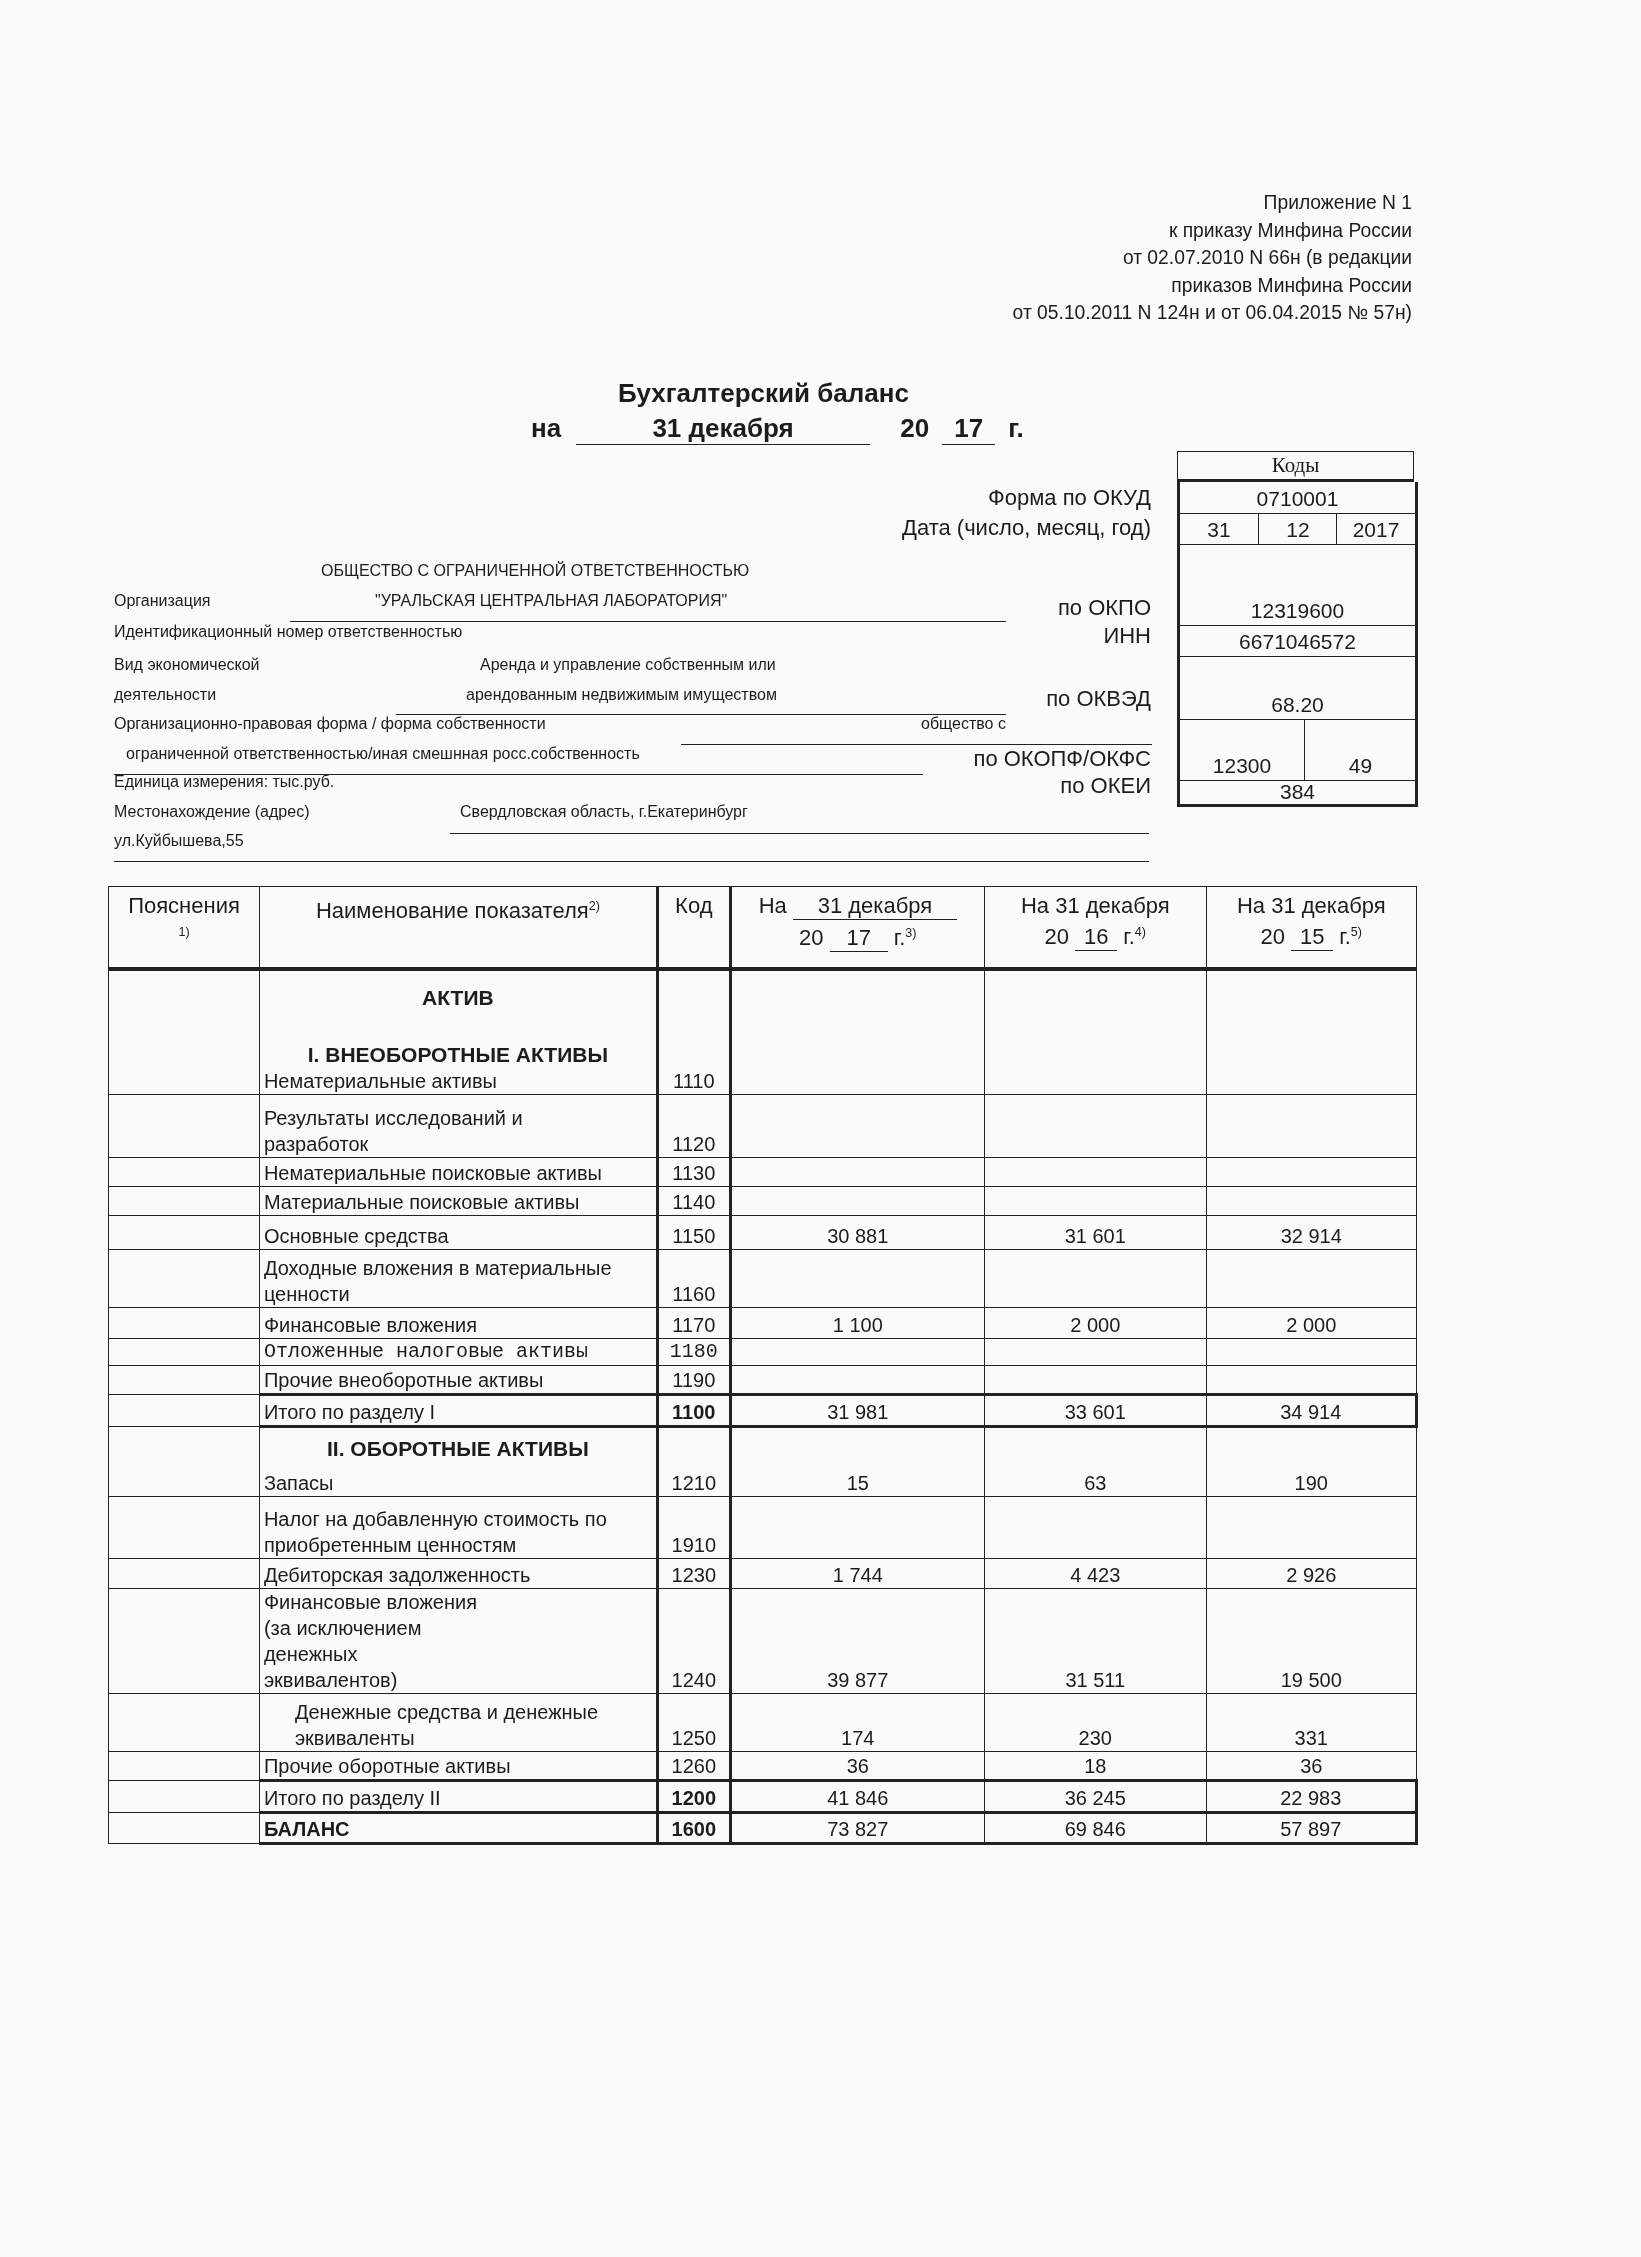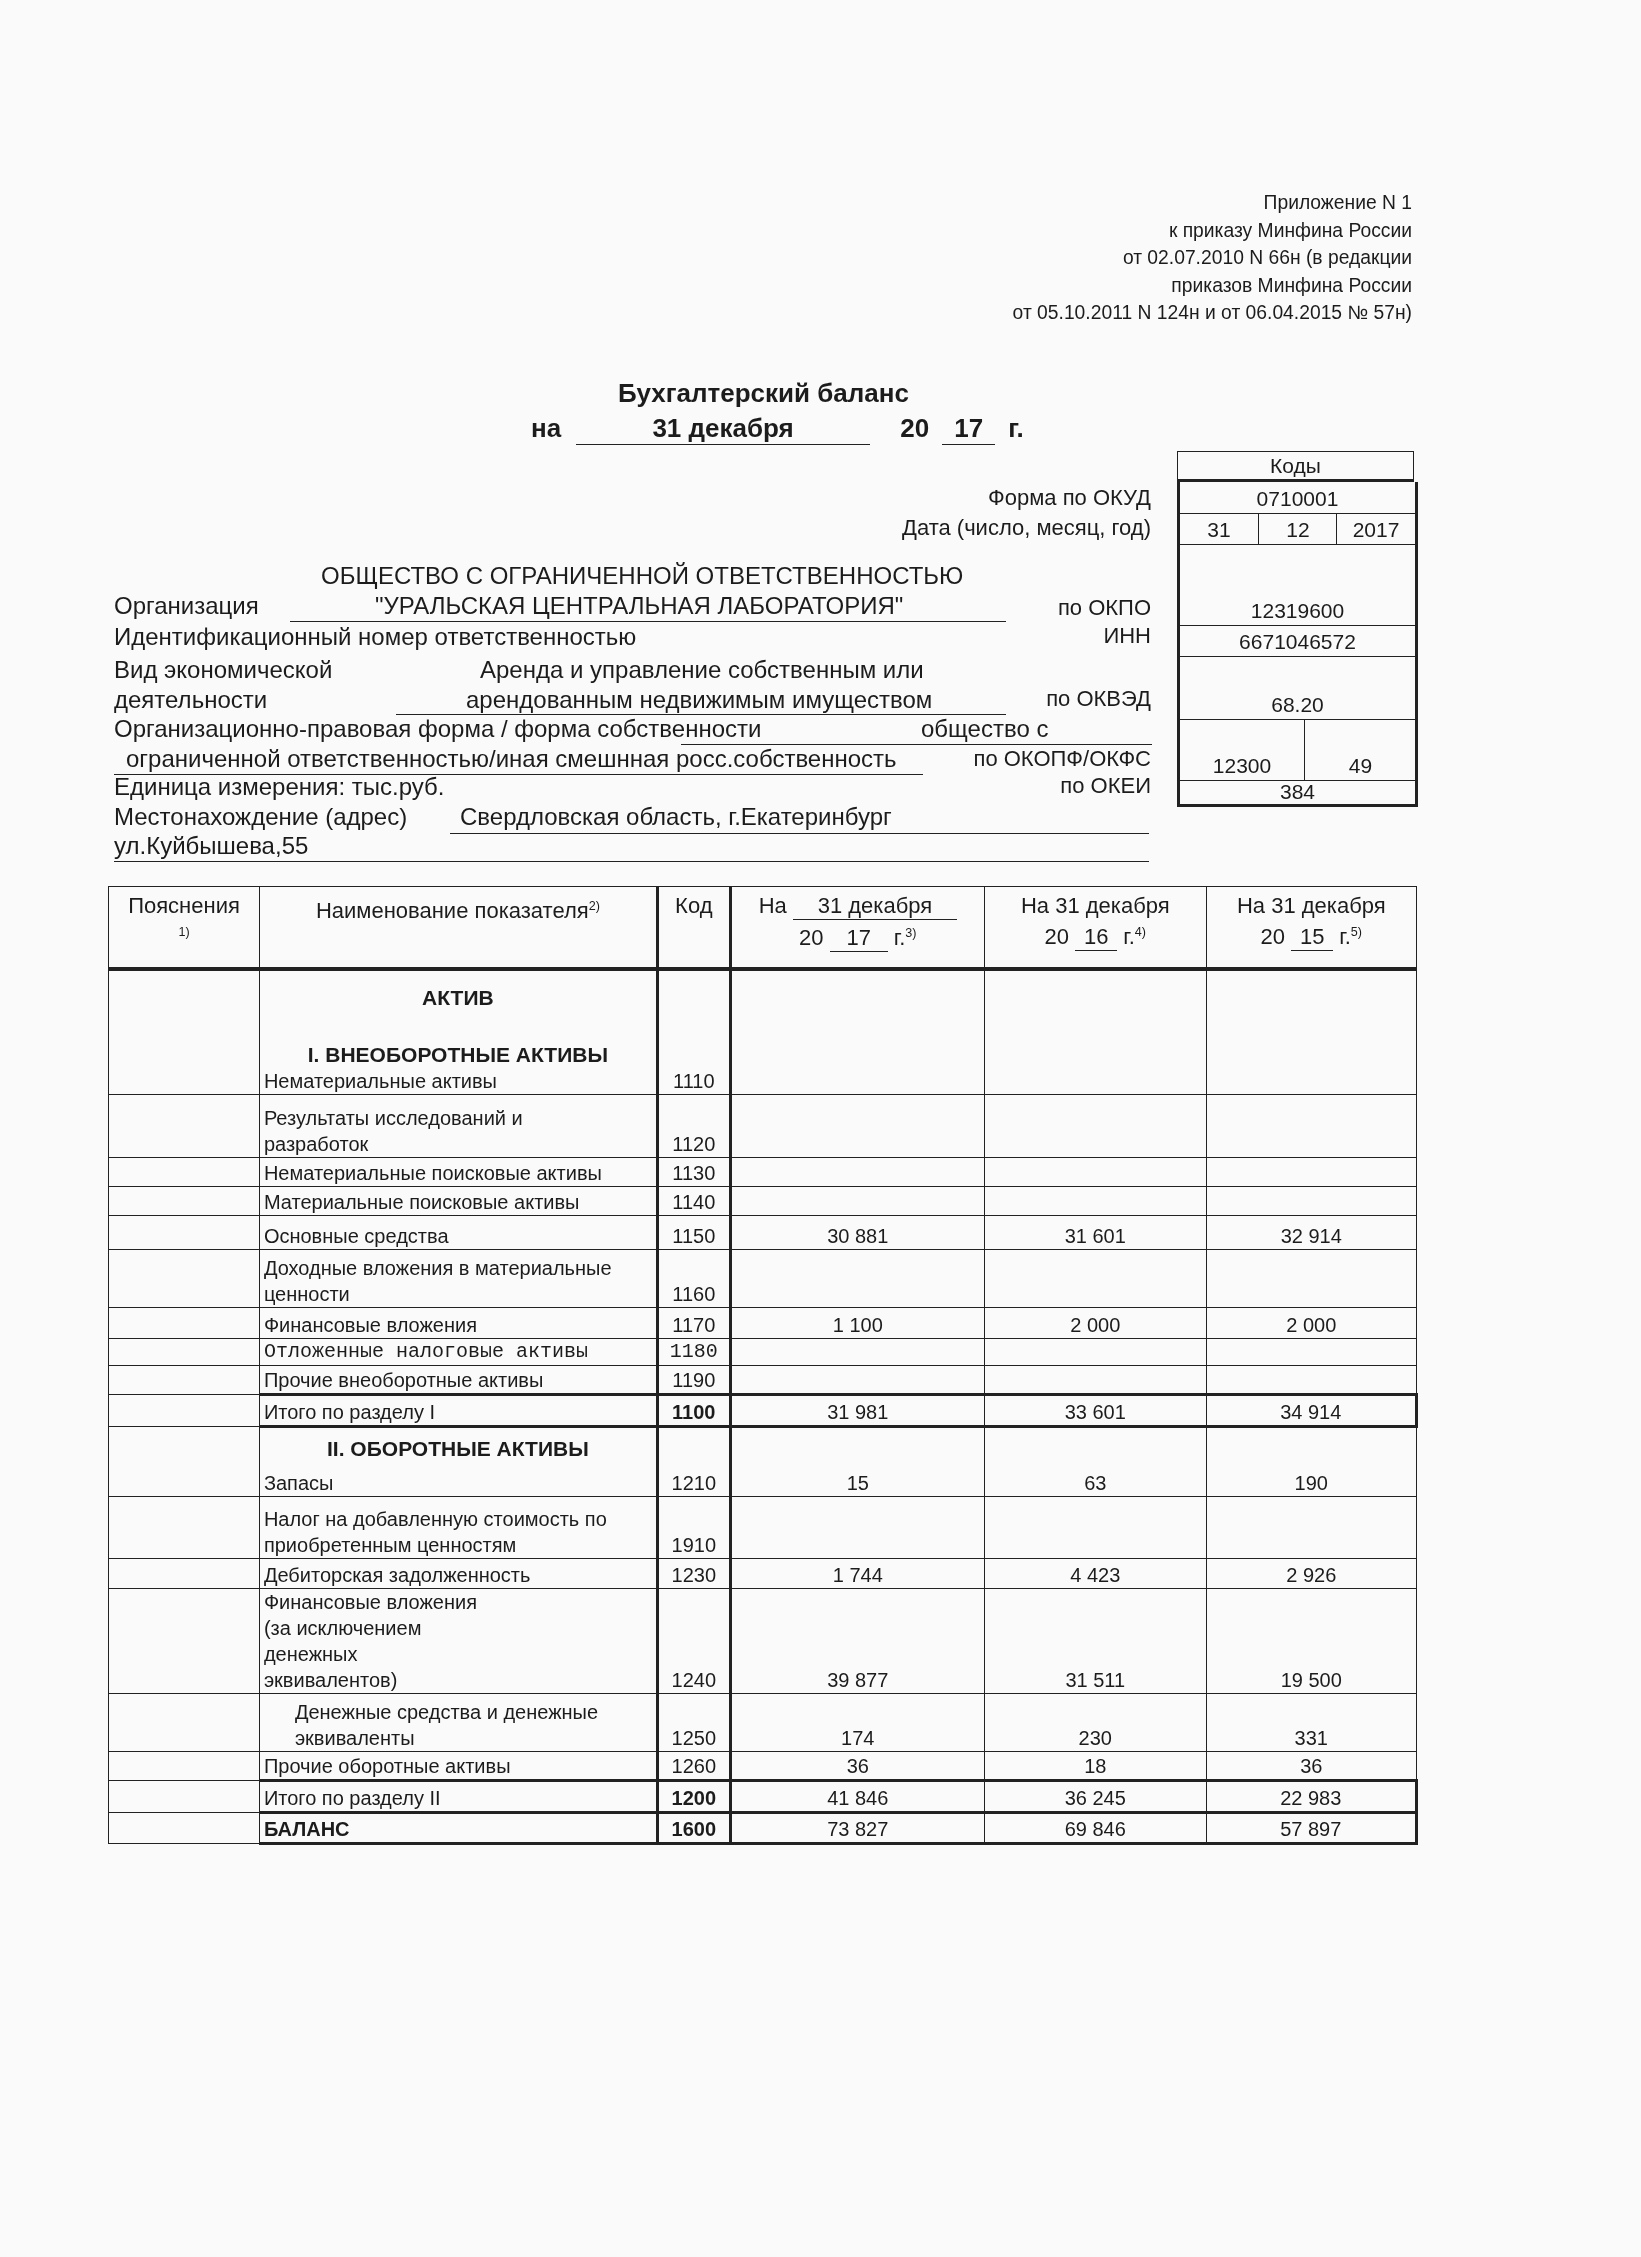--- a/index.html
+++ b/index.html
@@ -3,23 +3,23 @@
 <meta charset="utf-8">
 <style>
   html, body { margin:0; padding:0; background:#fafafa; }
   body { width:1641px; height:2257px; position:relative; overflow:hidden;
          font-family:"Liberation Sans", sans-serif; color:#1c1c1c; }
   .abs { position:absolute; white-space:nowrap; }
   .appendix { right:229px; top:189px; text-align:right; font-size:19.3px; line-height:27.5px; }
   .title { left:0; width:1527px; text-align:center; top:378px; font-size:26px; font-weight:bold; }
   .ul { border-bottom:1.9px solid #222; display:inline-block; text-align:center; }
   .date-line { top:413px; font-size:26px; font-weight:bold; }
-  .lbl { font-size:24px; }
+  .lbl { font-size:16px; }
   .right-lbl { text-align:right; font-size:22px; }
-  .codes { position:absolute; left:1177px; top:451px; width:235px; border:1.9px solid #222; border-bottom:none; }
+  .codes { position:absolute; left:1177px; top:451px; width:235px; border:1.9px solid #222; border-bottom:none;font-family:Liberation Serif, serif; }
   .codes-head { height:27px; text-align:center; font-size:21px; line-height:27px; border-bottom:3.9px solid #222; }
   .codes-body { position:absolute; left:1177px; top:482px; width:235px; height:322px; border:3.9px solid #222; border-top:none; box-sizing:content-box; }
   .cbox { position:absolute; left:0; width:235px; border-bottom:1.9px solid #222; font-size:21px; text-align:center; box-sizing:border-box; }
   .cbox .part { position:absolute; top:0; bottom:0; display:flex; align-items:flex-end; justify-content:center; padding-bottom:1.9px; }
   .cv { position:absolute; left:0; right:0; bottom:1.9px; text-align:center; }
   .uline { position:absolute; border-bottom:1.9px solid #222; }
   table.bal { position:absolute; left:108px; top:886px; border-collapse:collapse; table-layout:fixed; }
   table.bal td { border:1.9px solid #222; padding:0 3.9px; font-size:20px; vertical-align:bottom; line-height:26px; }
   table.bal td.code { text-align:center; border-left:3.9px solid #222; border-right:3.9px solid #222; }
   table.bal td.num { text-align:center; }

